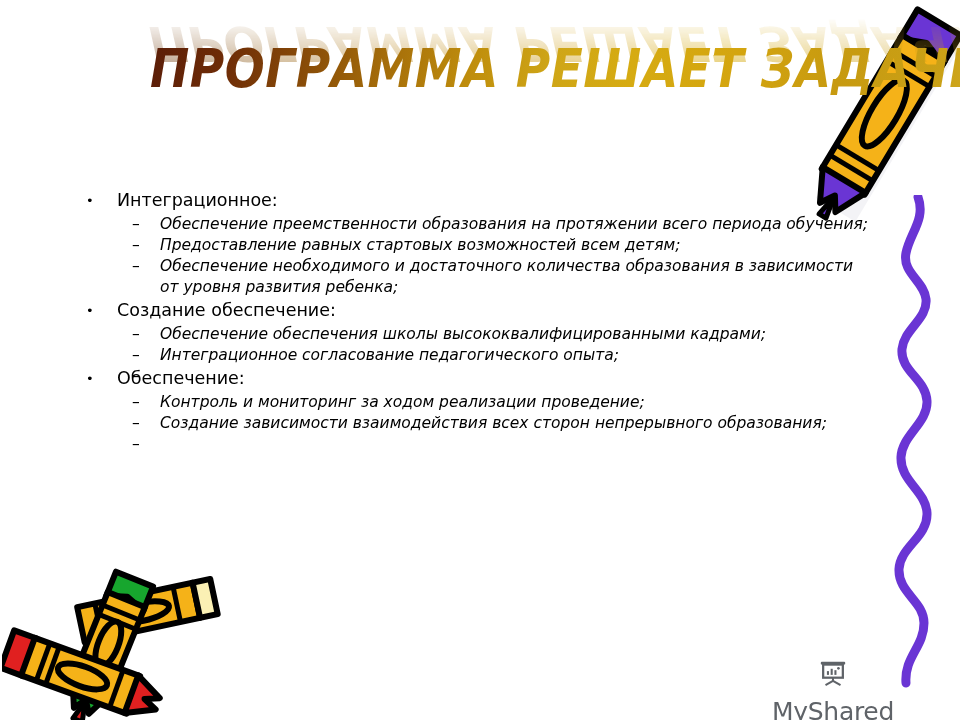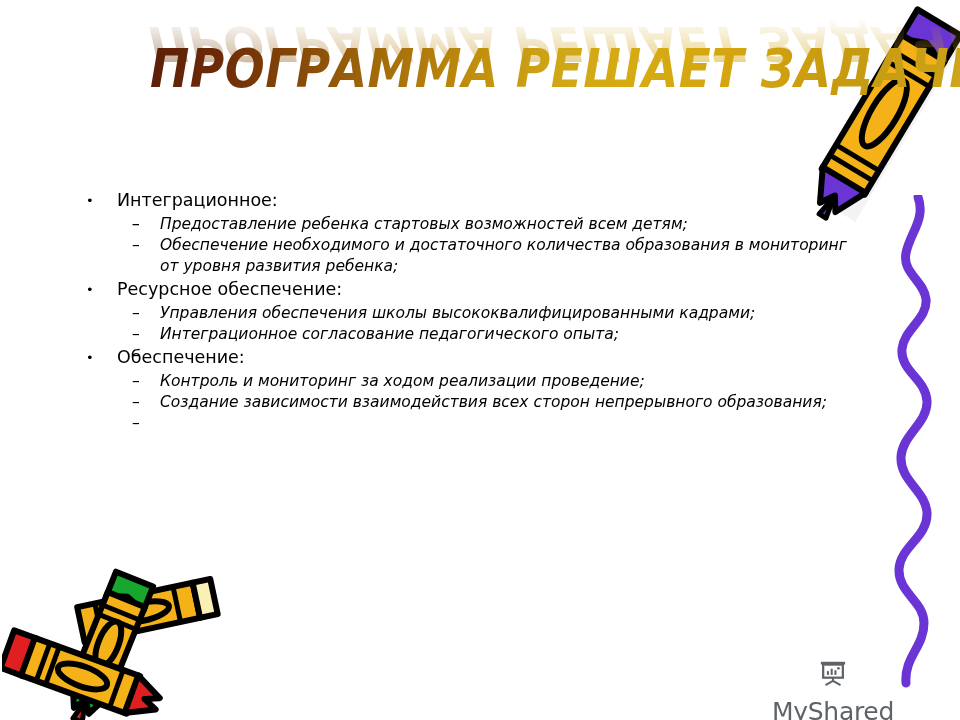--- a/index.html
+++ b/index.html
@@ -163,37 +163,38 @@
   </div>
 
   <div class="content">
 
     <div class="lvl1">
       <span class="bullet">•</span>
       <span>Интеграционное:</span>
     </div>
     <div class="lvl2">
       <span class="dash">–</span>
-    </div>
-    <div class="lvl2">
-      <span class="dash">–</span>
-      <span class="txt">Предоставление ребенка стартовых возможностей всем детям;</span>
-    </div>
-    <div class="lvl2">
-      <span class="dash">–</span>
-      <span class="txt">Обеспечение необходимого и достаточного количества образования в мониторинг от уровня развития ребенка;</span>
+      <span class="txt">Обеспечение преемственности образования на протяжении всего периода обучения;</span>
+    </div>
+    <div class="lvl2">
+      <span class="dash">–</span>
+      <span class="txt">Предоставление равных стартовых возможностей всем детям;</span>
+    </div>
+    <div class="lvl2">
+      <span class="dash">–</span>
+      <span class="txt">Обеспечение необходимого и достаточного количества образования в зависимости от уровня развития ребенка;</span>
     </div>
 
     <div class="lvl1">
       <span class="bullet">•</span>
-      <span>Ресурсное обеспечение:</span>
-    </div>
-    <div class="lvl2">
-      <span class="dash">–</span>
-      <span class="txt">Управления обеспечения школы высококвалифицированными кадрами;</span>
+      <span>Создание обеспечение:</span>
+    </div>
+    <div class="lvl2">
+      <span class="dash">–</span>
+      <span class="txt">Обеспечение обеспечения школы высококвалифицированными кадрами;</span>
     </div>
     <div class="lvl2">
       <span class="dash">–</span>
       <span class="txt">Интеграционное согласование педагогического опыта;</span>
     </div>
     <div class="lvl2">
       <span class="dash">–</span>
     </div>
 
     <div class="lvl1">

